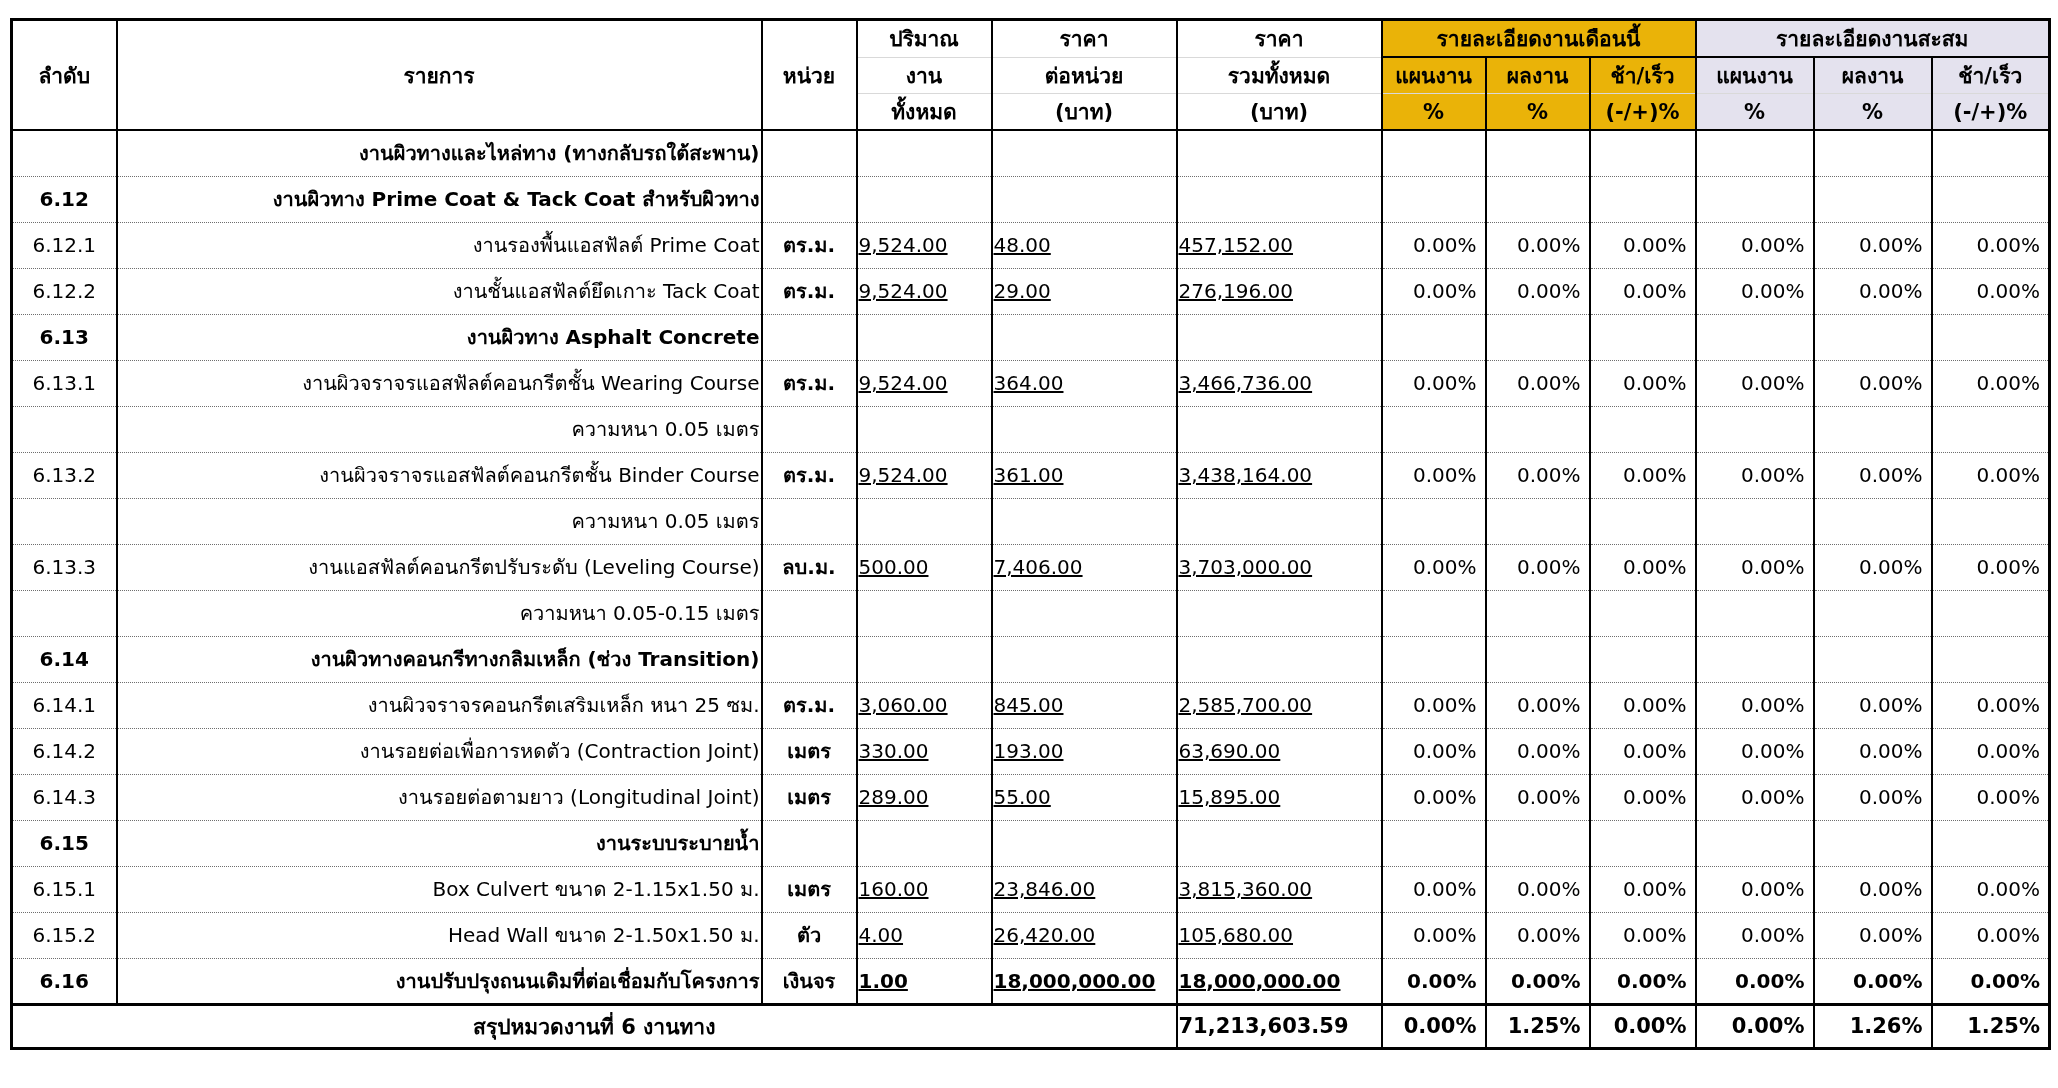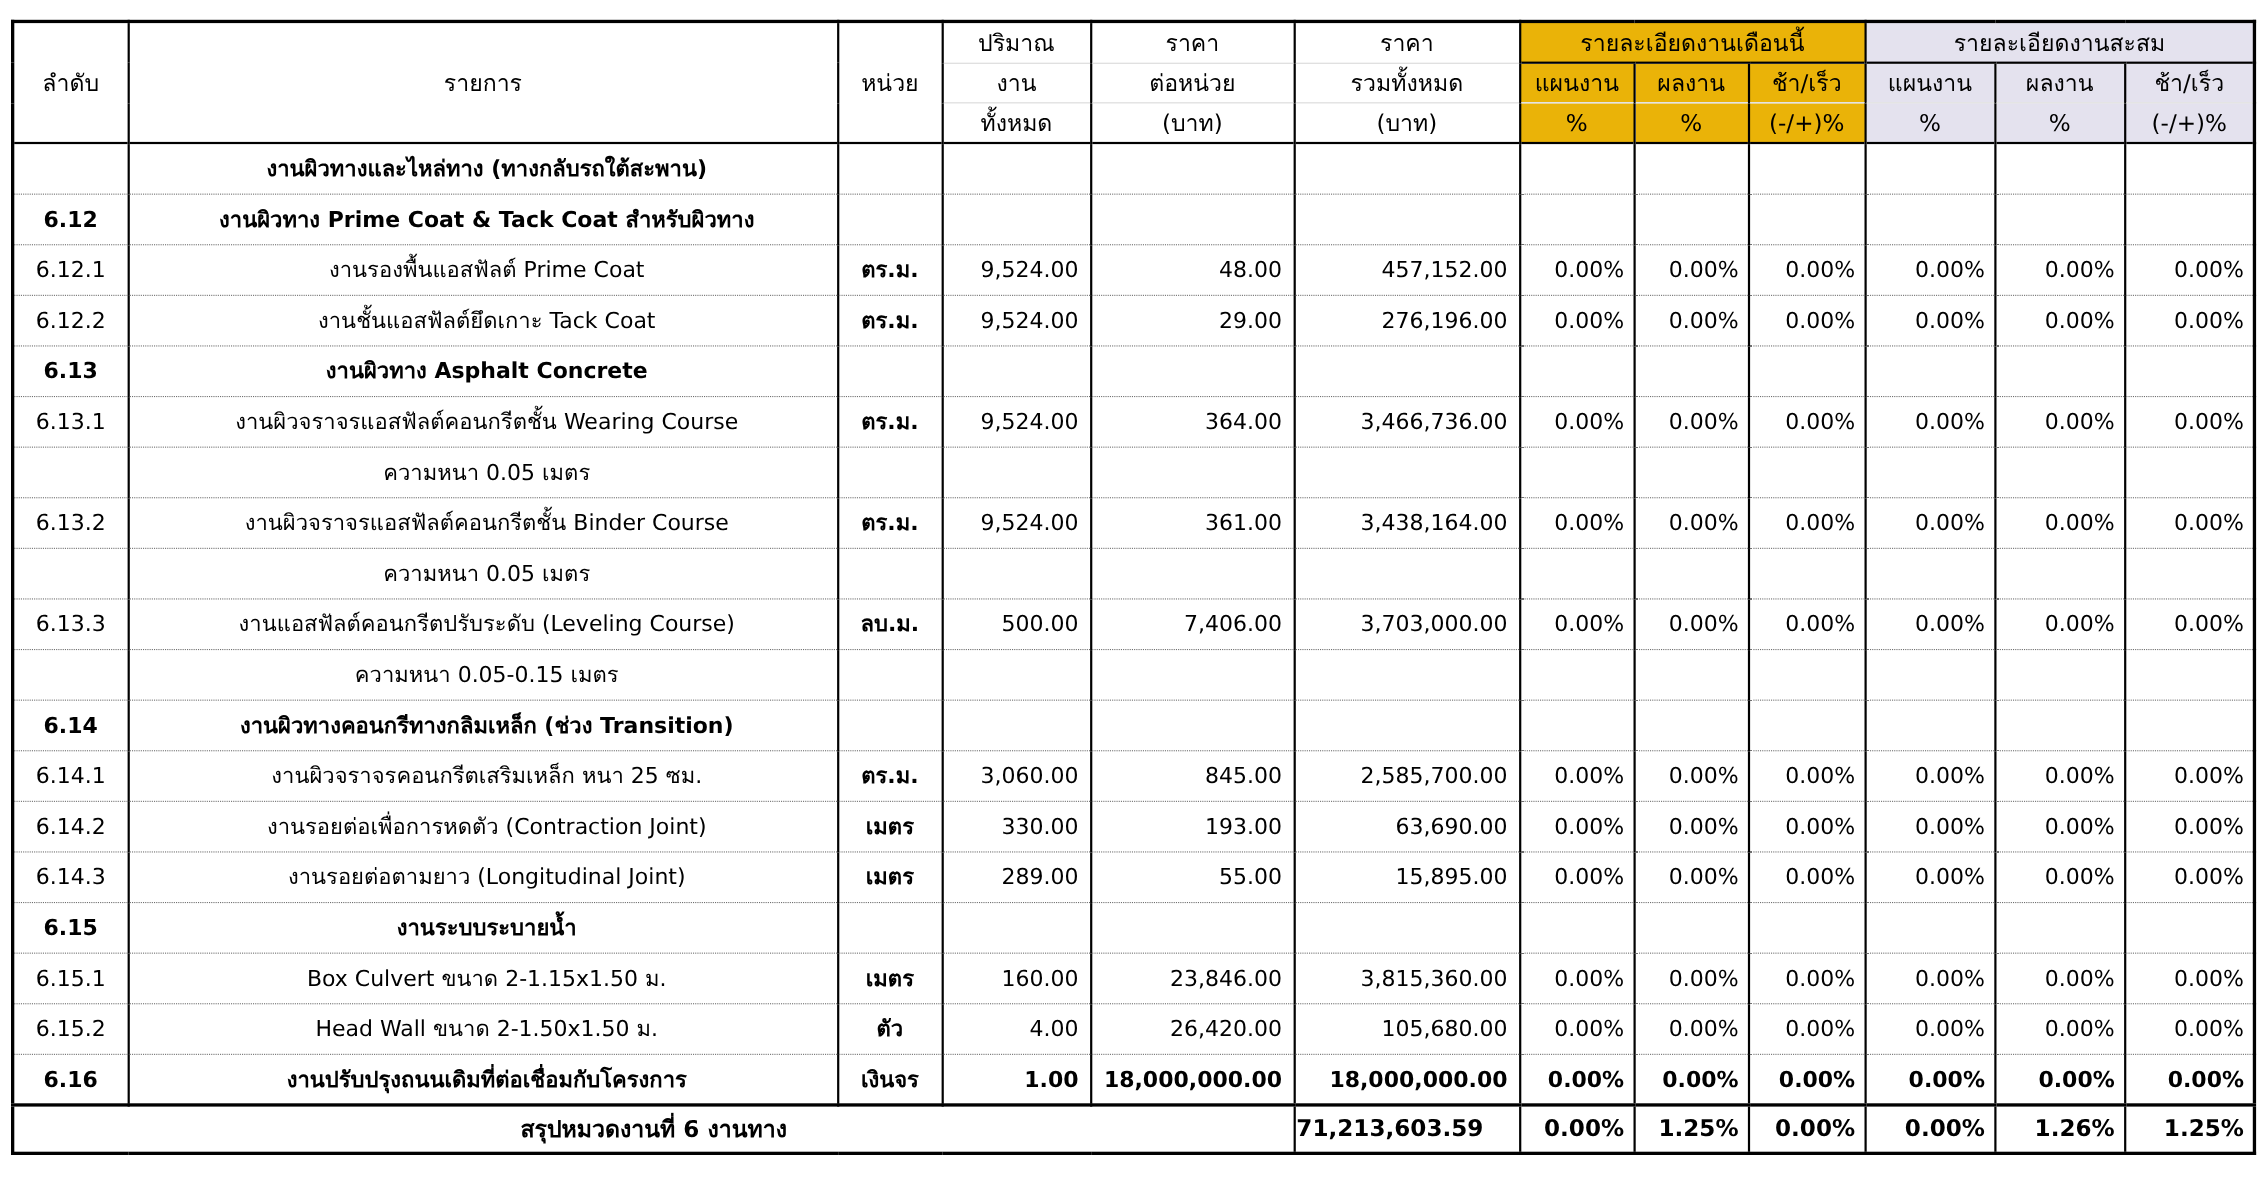--- a/index.html
+++ b/index.html
@@ -1,33 +1,33 @@
 <!DOCTYPE html>
 <html><head>
 <meta charset="utf-8">
 <style>
   html,body{margin:0;padding:0;background:#fff;}
   body{width:2058px;height:1088px;font-family:"DejaVu Sans","Liberation Sans",sans-serif;color:#000;}
   .wrap{padding:18px 10px 0 10px;}
   table{border-collapse:collapse;table-layout:fixed;width:2038px;border:3px solid #000;}
   th,td{overflow:hidden;white-space:nowrap;box-sizing:border-box;}
-  th{font-weight:normal;font-size:21px;text-align:center;vertical-align:middle;}
+  th{font-weight:bold;font-size:21px;text-align:center;vertical-align:middle;}
   thead th{border-left:2px solid #000;height:36px;}
   tbody td,tfoot td{border-left:2px solid #000;font-size:20px;vertical-align:middle;}
   tbody td{height:46px;border-top:1px dotted #6e6e6e;}
   tbody tr:first-child td{border-top:2px solid #000;}
   tfoot td{border-top:3px solid #000;height:44px;font-weight:bold;font-size:21px;}
   .hsep{border-top:1px solid #d9d9d9;}
   .hblack{border-top:2px solid #000;}
   .y{background:#eab308;}
   .v{background:#E4E2EE;}
   .c-no{text-align:center;}
-  .c-item{text-align:center;padding-left:8px;}
+  .c-item{text-align:right;padding-left:8px;}
   .c-unit{text-align:center;font-weight:bold;}
-  .c-num{text-align:right;padding-right:10px;}
+  .c-num{padding-right:10px;text-decoration:underline;}
   .c-pct{text-align:right;padding-right:8px;}
   tr.bold td{font-weight:bold;}
   .f-label{text-align:center;}
   .f-total{text-align:left;}
 </style>
 </head>
 <body>
 
 <div class="wrap">
   <table>

